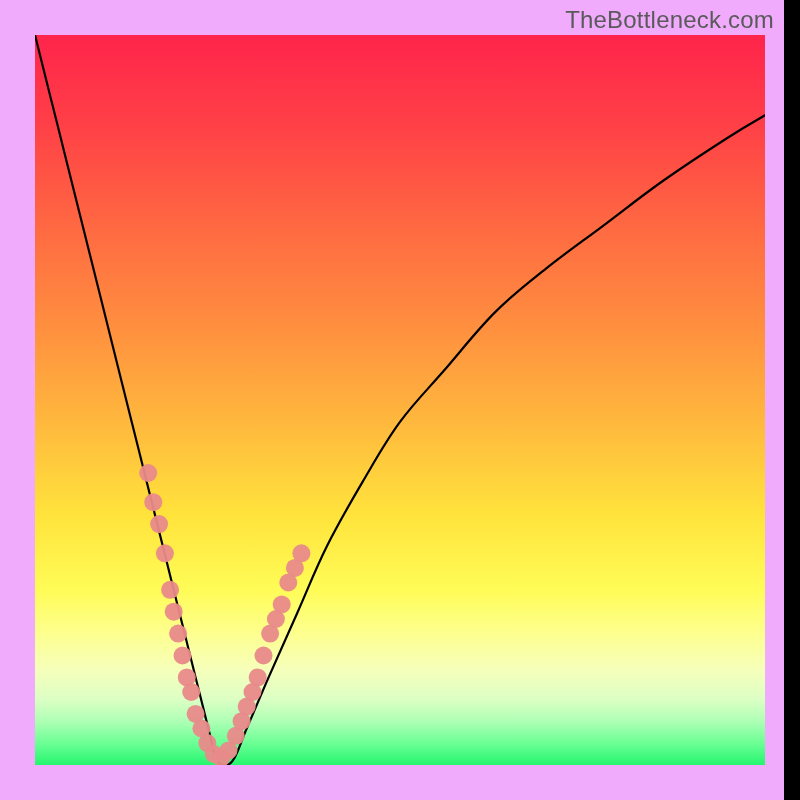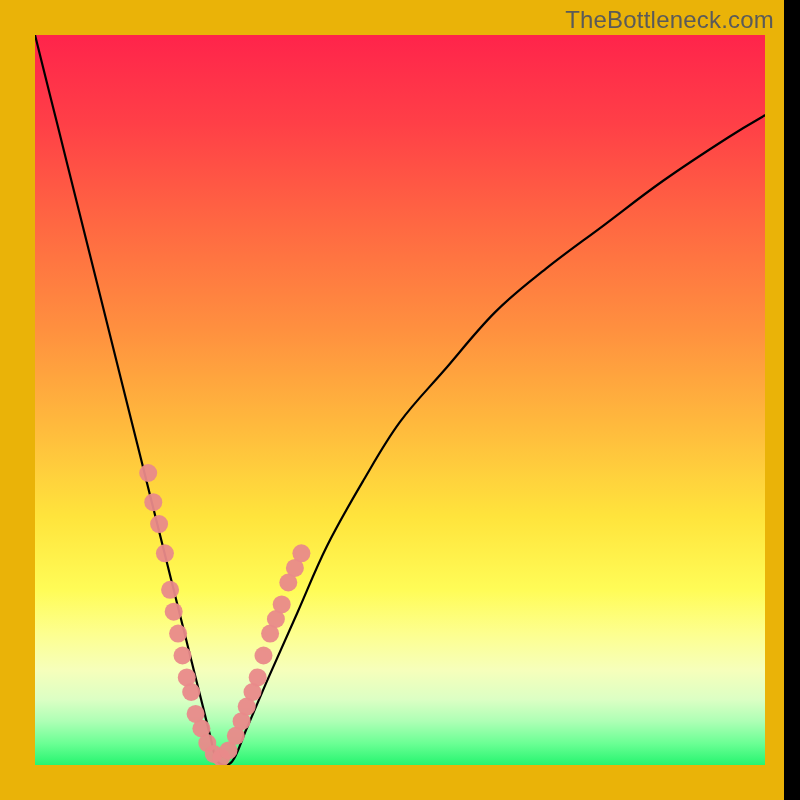--- a/index.html
+++ b/index.html
@@ -8,21 +8,21 @@
     width: 800px;
     height: 800px;
     overflow: hidden;
     background: #000;
     font-family: Arial, Helvetica, sans-serif;
   }
   .frame {
     position: relative;
     width: 784px;
     height: 800px;
-    background: #eab308;
+    background: #f0abfc;
   }
   .plot-area {
     position: absolute;
     left: 35px;
     top: 35px;
     width: 730px;
     height: 730px;
     background: linear-gradient(to bottom,
       #ff244b 0%,
       #ff3f47 12%,

